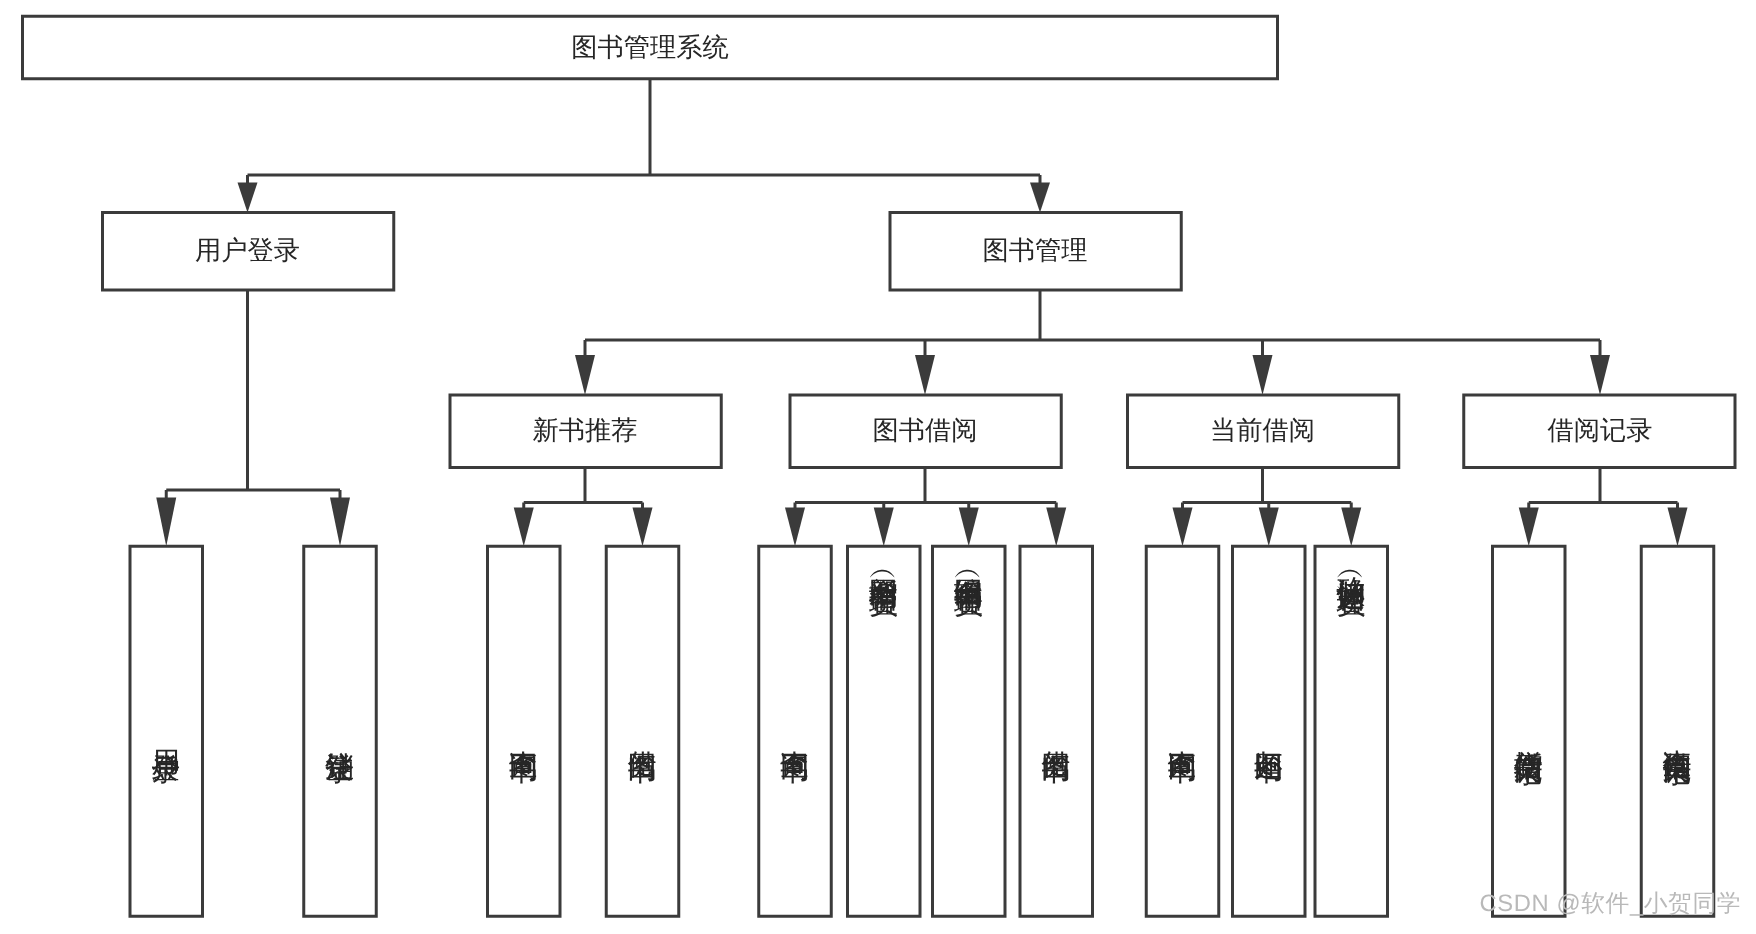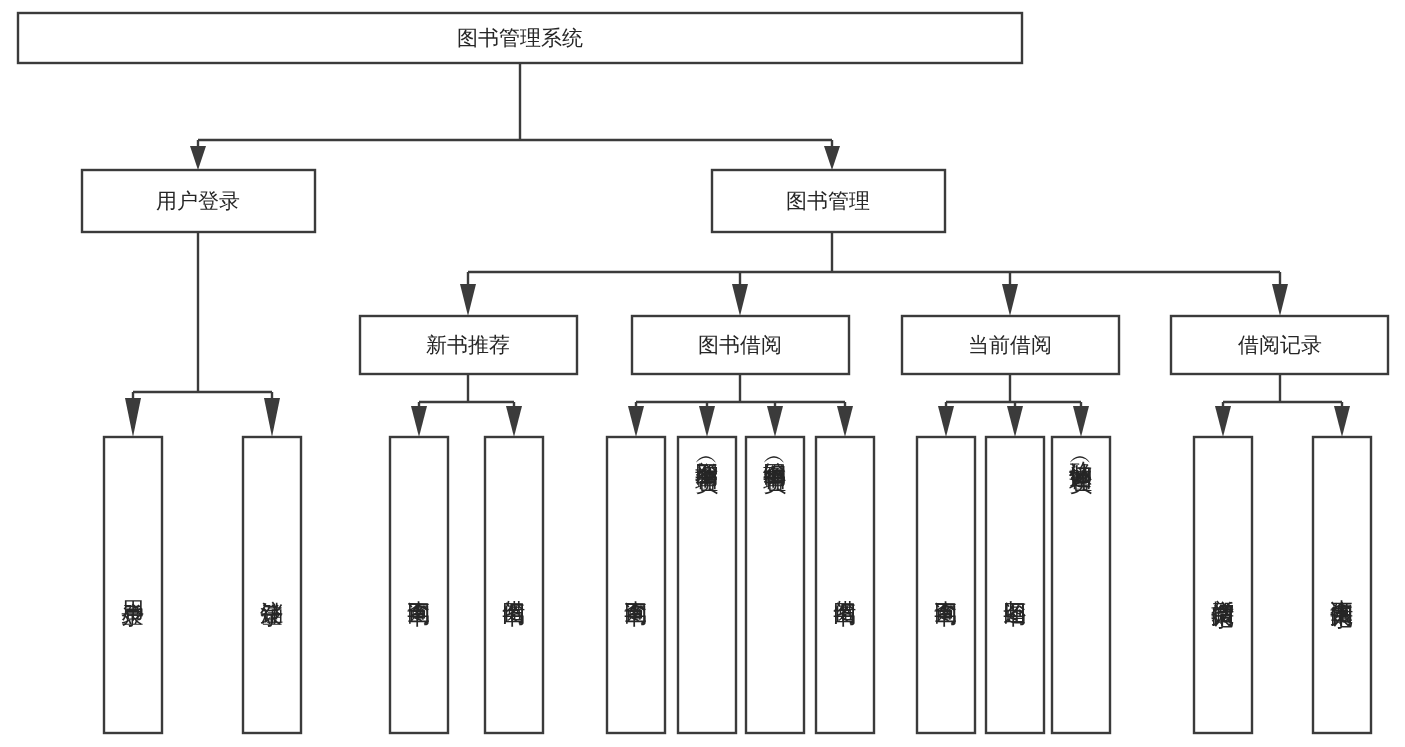--- a/index.html
+++ b/index.html
@@ -217,13 +217,14 @@
   <div class="leaf-label-wrap" style="left:1052px; top:437px; width:58px; height:296px; align-items:flex-start; padding-top:6px;">
     <span class="leaf-label-vert">确认归还（管理员）</span>
   </div>
   <div class="leaf-label-wrap" style="left:1194px; top:437px; width:58px; height:296px;">
     <span class="leaf-label-vert">新增借阅记录</span>
   </div>
   <div class="leaf-label-wrap" style="left:1313px; top:437px; width:58px; height:296px;">
     <span class="leaf-label-vert">查询借阅记录</span>
   </div>
 
+  <div class="watermark">CSDN @软件_小贺同学</div>
 </div>
 
 </body></html>

